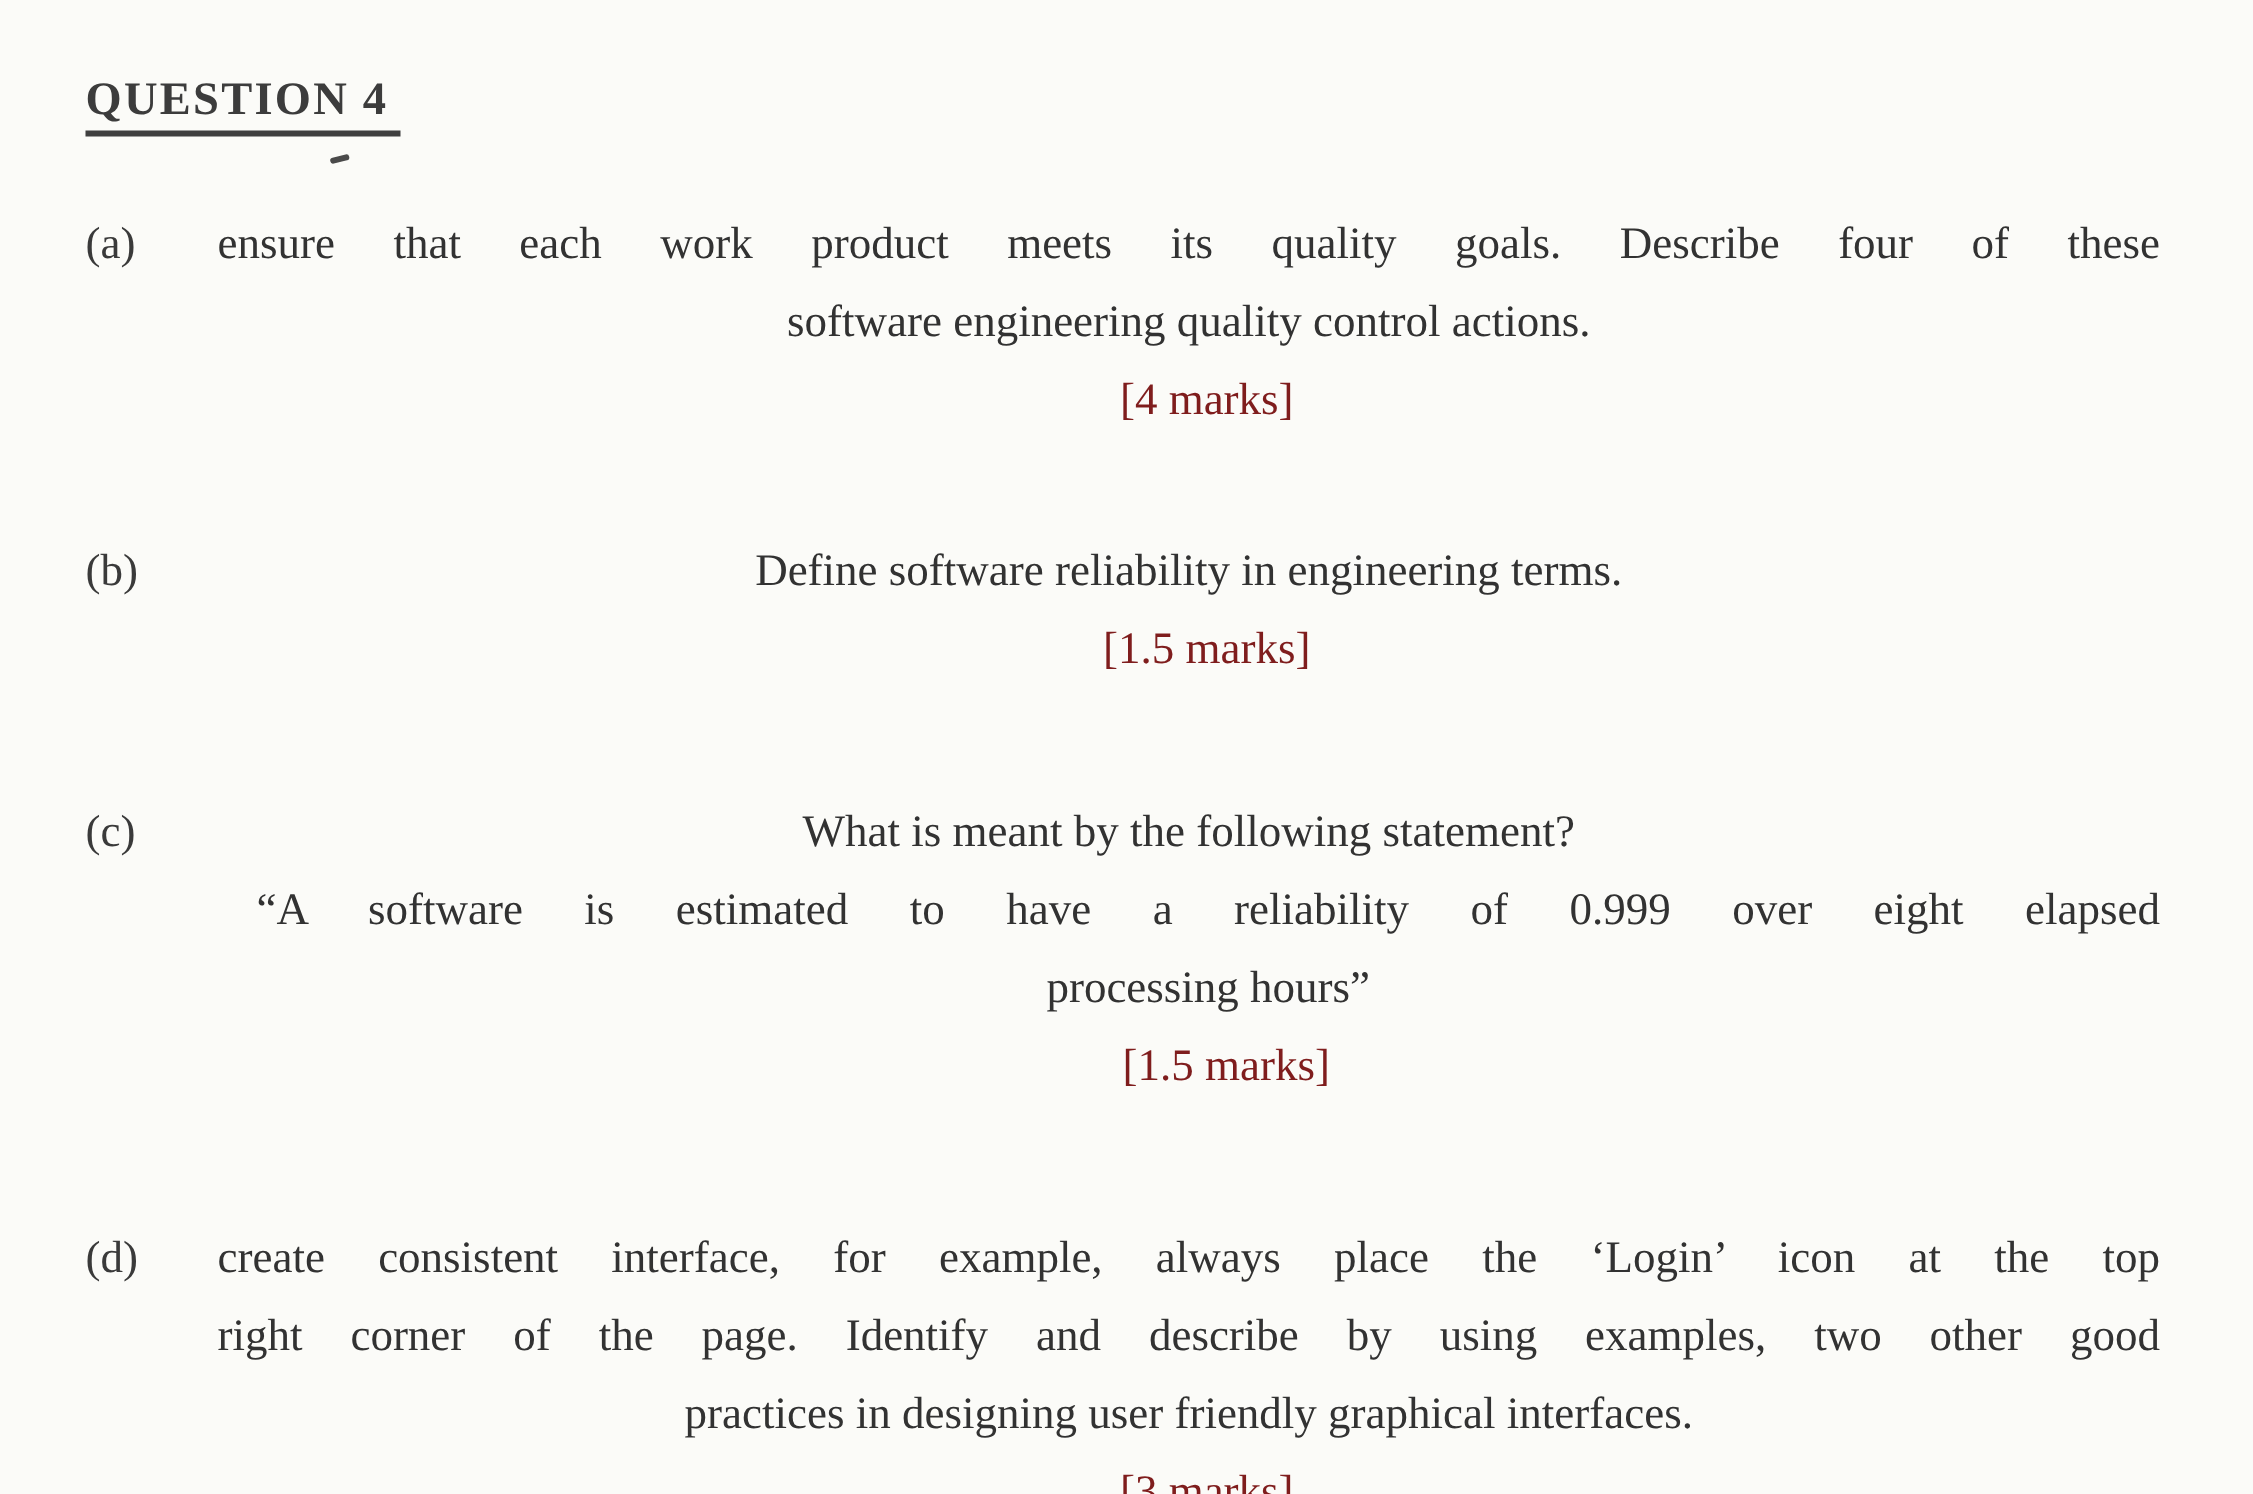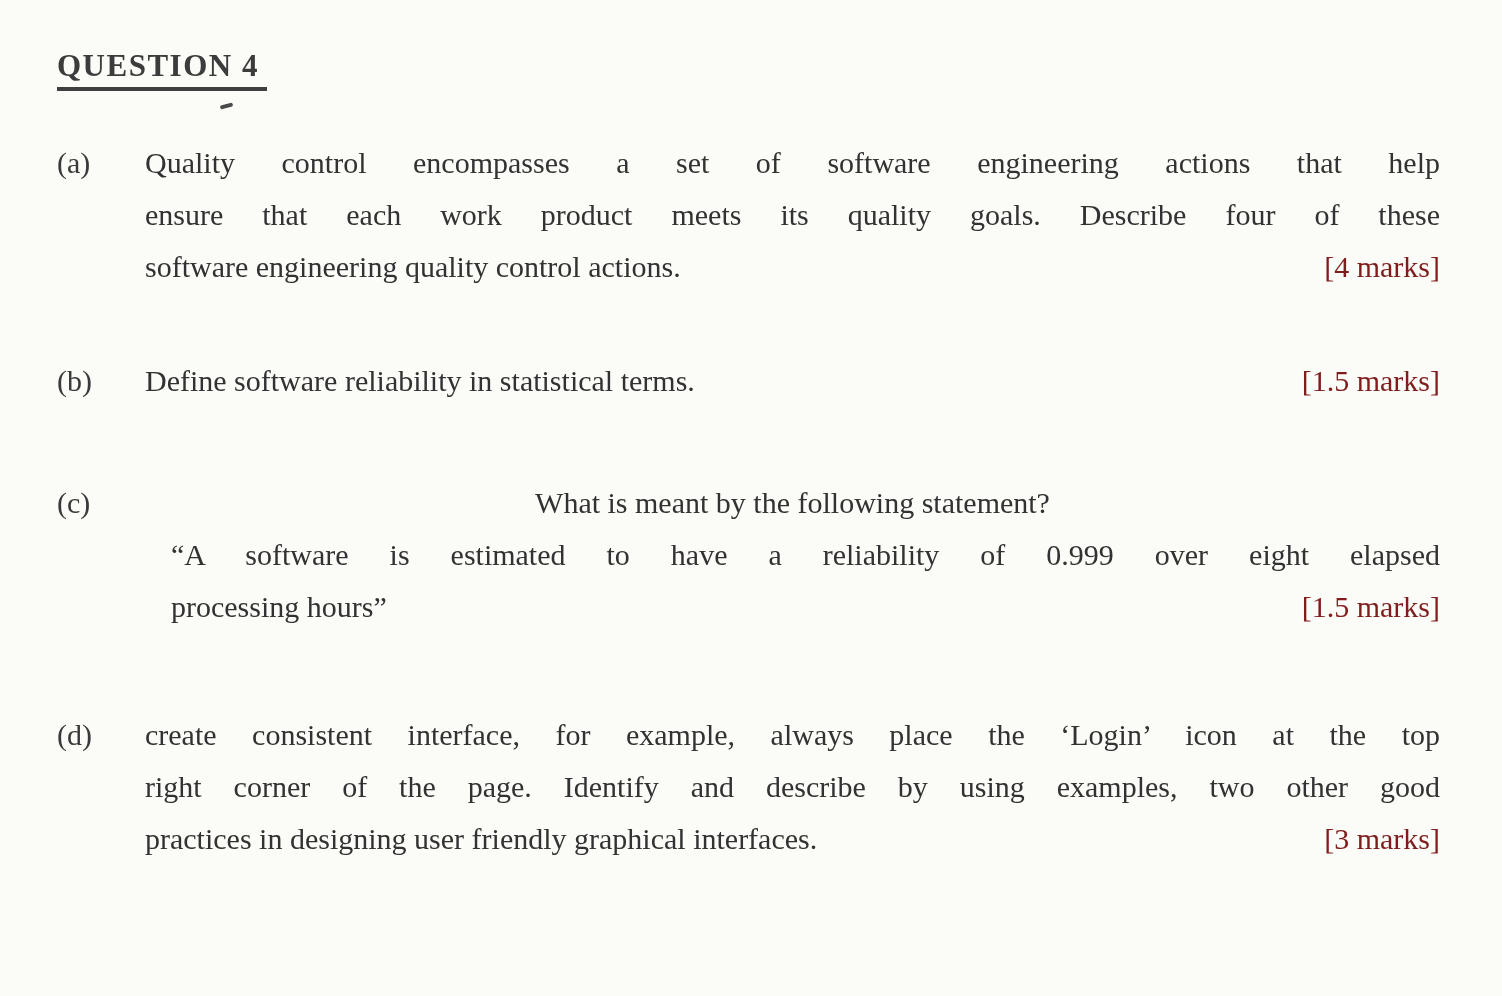--- a/index.html
+++ b/index.html
@@ -50,20 +50,21 @@
   .part-body { color: #323232; }
   .jline {
     text-align: justify;
     text-align-last: justify;
   }
   .plainline { text-align: center; }
   .lastline {
     display: flex;
     justify-content: space-between;
     align-items: center;
+    flex-direction: column;
   }
   .marks {
     white-space: nowrap;
     padding-left: 24px;
     color: #7f1d1d;
   }
   .quote-block { padding-left: 26px; }
 </style>
 </head>
 <body>
@@ -71,35 +72,34 @@
 <div class="page">
 
   <div class="heading">QUESTION 4</div>
 
   <div class="scan-artifact"></div>
 
   
   <div class="part part-a">
     <div class="part-label">(a)</div>
     <div class="part-body">
-      <div class="jline">Quality control encompasses a set of software engineering actions that help</div>
       <div class="jline">ensure that each work product meets its quality goals. Describe four of these</div>
       <div class="lastline">
         <span>software engineering quality control actions.</span>
         <span class="marks">[4 marks]</span>
       </div>
     </div>
   </div>
 
   
   <div class="part part-b">
     <div class="part-label">(b)</div>
     <div class="part-body">
       <div class="lastline">
-        <span>Define software reliability in statistical terms.</span>
+        <span>Define software reliability in engineering terms.</span>
         <span class="marks">[1.5 marks]</span>
       </div>
     </div>
   </div>
 
   
   <div class="part part-c">
     <div class="part-label">(c)</div>
     <div class="part-body">
       <div class="plainline">What is meant by the following statement?</div>

